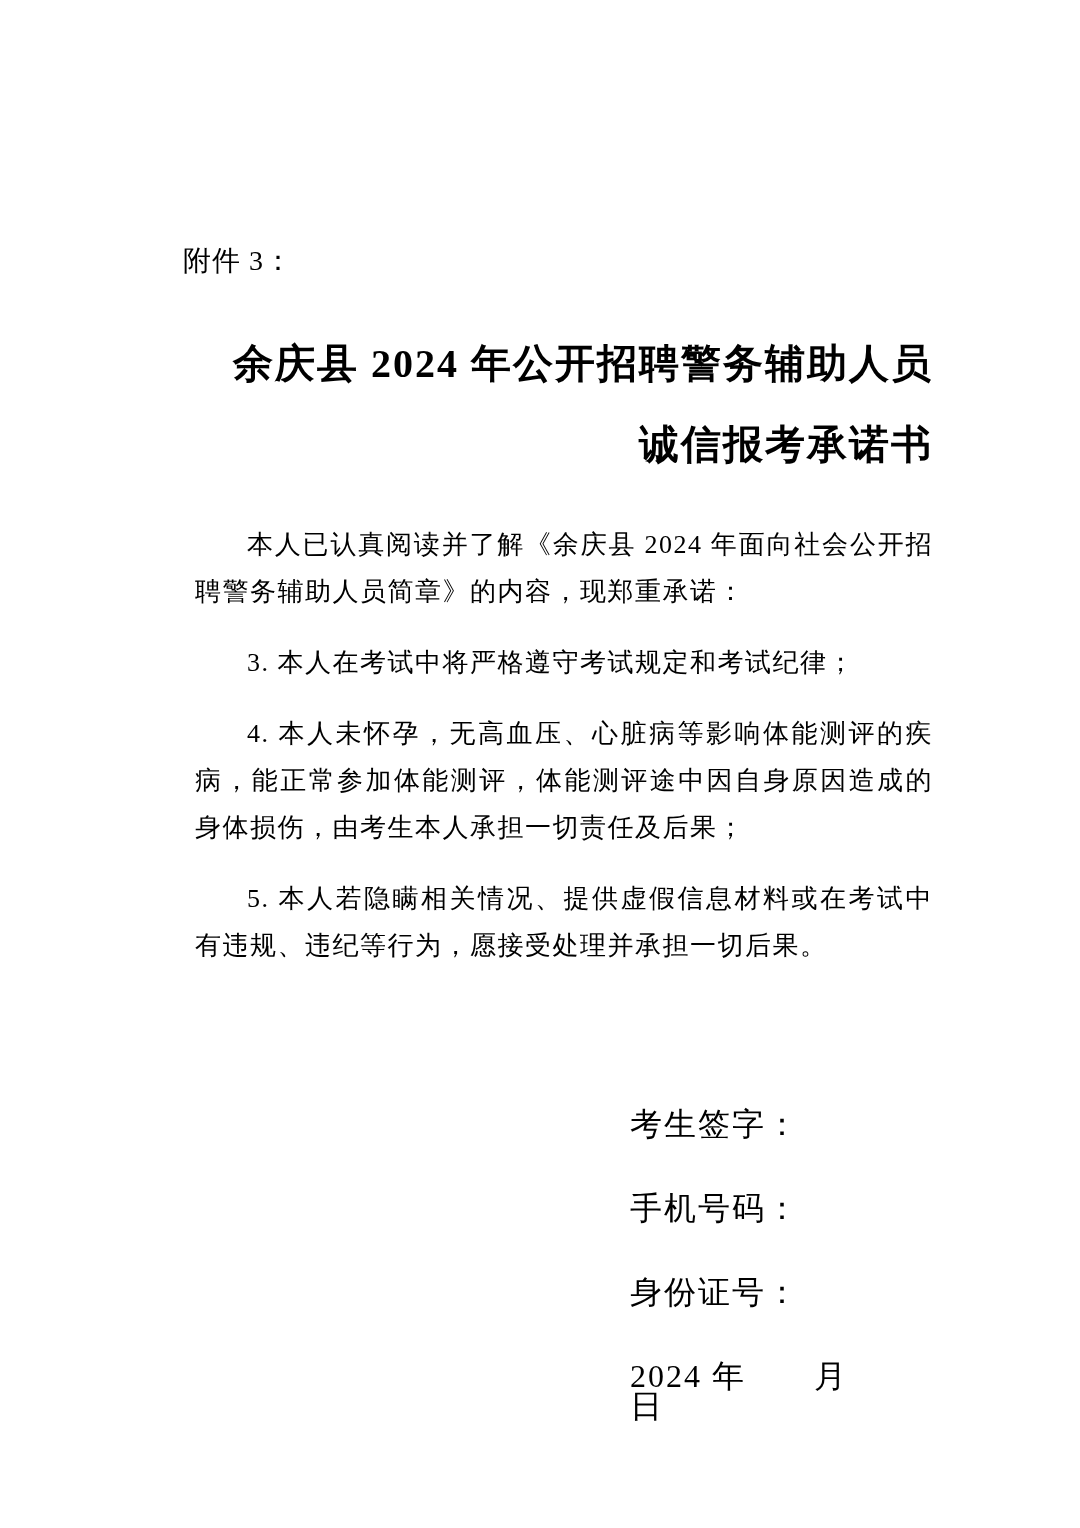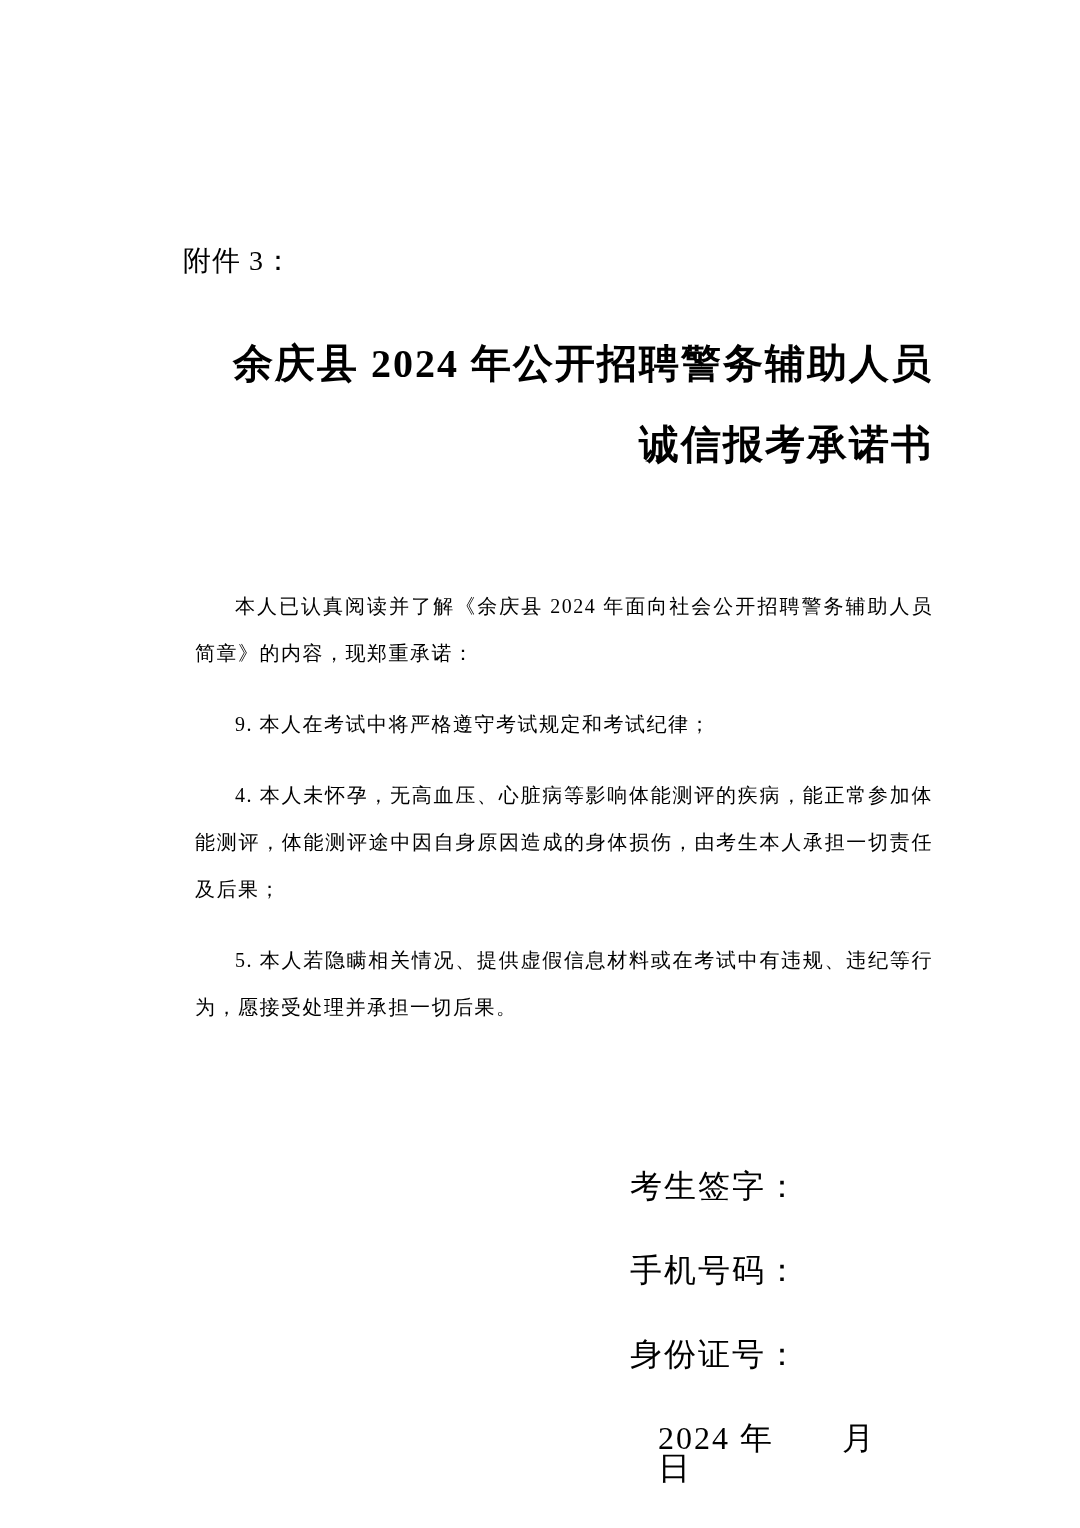--- a/index.html
+++ b/index.html
@@ -23,22 +23,21 @@
   }
   .doc-title {
     margin-top: 22px;
     text-align: right;
     font-weight: bold;
     font-size: 40px;
     line-height: 57px;
     letter-spacing: 2px;
   }
   .doc-body {
-    margin-top: 62px;
-    font-size: 20px;
+    font-size: 26px;
     line-height: 47px;
     text-align: justify;
     letter-spacing: 1.5px;
   }
   .doc-body p {
     text-indent: 2em;
   }
   .signature-block {
     margin-top: 92px;
     margin-left: 435px;
@@ -46,39 +45,38 @@
   }
   .signature-line {
     line-height: 30px;
     margin-bottom: 30px;
     letter-spacing: 2px;
   }
   .date-line {
     line-height: 30px;
     margin-top: 30px;
     letter-spacing: 2px;
-    margin-left: 28px;
   }
 </style>
 </head>
 <body>
 
 <div class="page">
   <div class="content">
 
     <div class="attachment-label">附件 3：</div>
 
     <div class="doc-title">
       <div>余庆县 2024 年公开招聘警务辅助人员</div>
       <div>诚信报考承诺书</div>
     </div>
 
     <div class="doc-body">
       <p>本人已认真阅读并了解《余庆县 2024 年面向社会公开招聘警务辅助人员简章》的内容，现郑重承诺：</p>
-      <p>9. 本人在考试中将严格遵守考试规定和考试纪律；</p>
+      <p>3. 本人在考试中将严格遵守考试规定和考试纪律；</p>
       <p>4. 本人未怀孕，无高血压、心脏病等影响体能测评的疾病，能正常参加体能测评，体能测评途中因自身原因造成的身体损伤，由考生本人承担一切责任及后果；</p>
       <p>5. 本人若隐瞒相关情况、提供虚假信息材料或在考试中有违规、违纪等行为，愿接受处理并承担一切后果。</p>
     </div>
 
     <div class="signature-block">
       <div class="signature-line">考生签字：</div>
       <div class="signature-line">手机号码：</div>
       <div class="signature-line">身份证号：</div>
       <div class="date-line">2024 年　　月　　日</div>
     </div>

